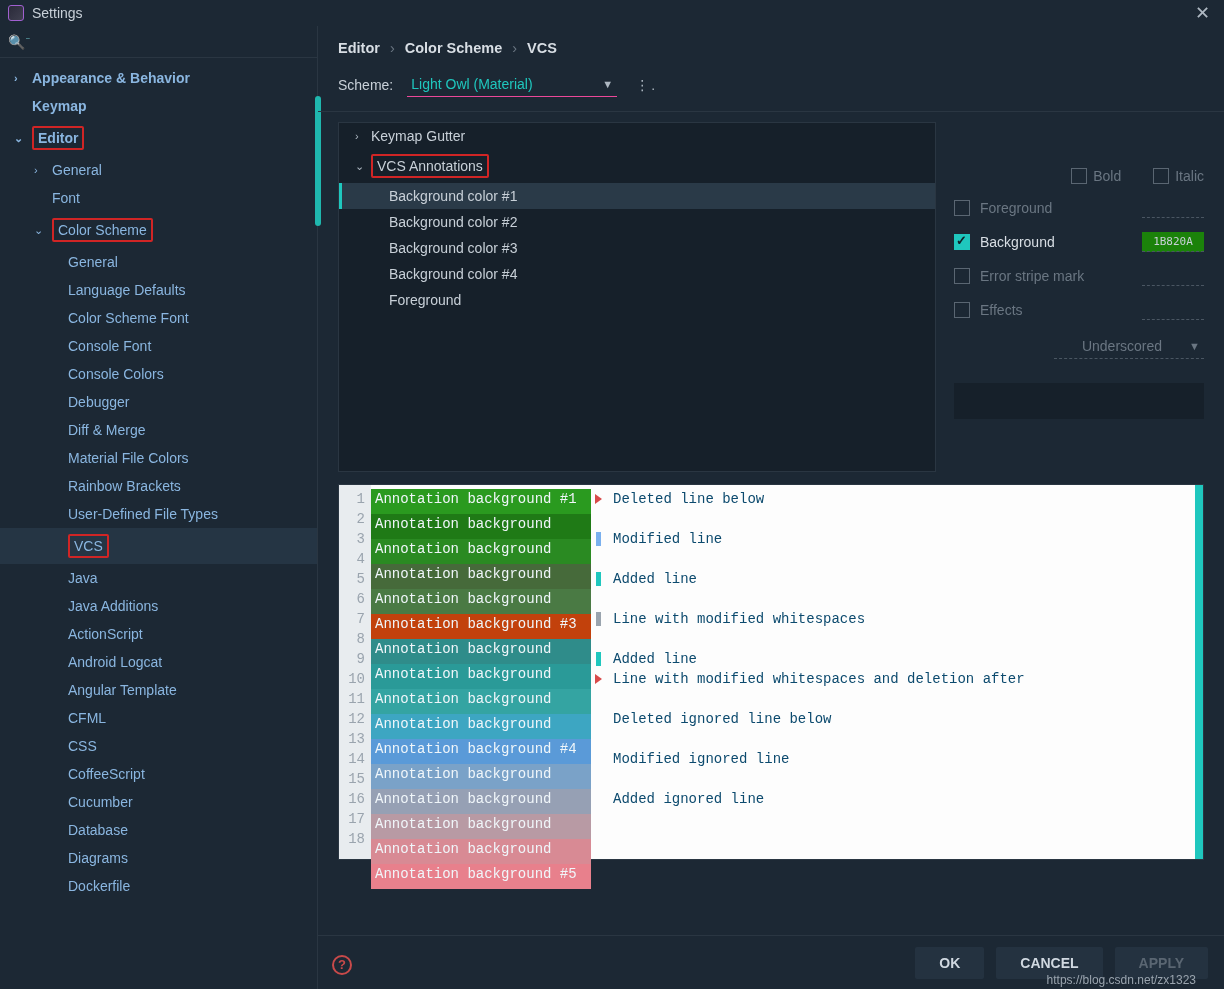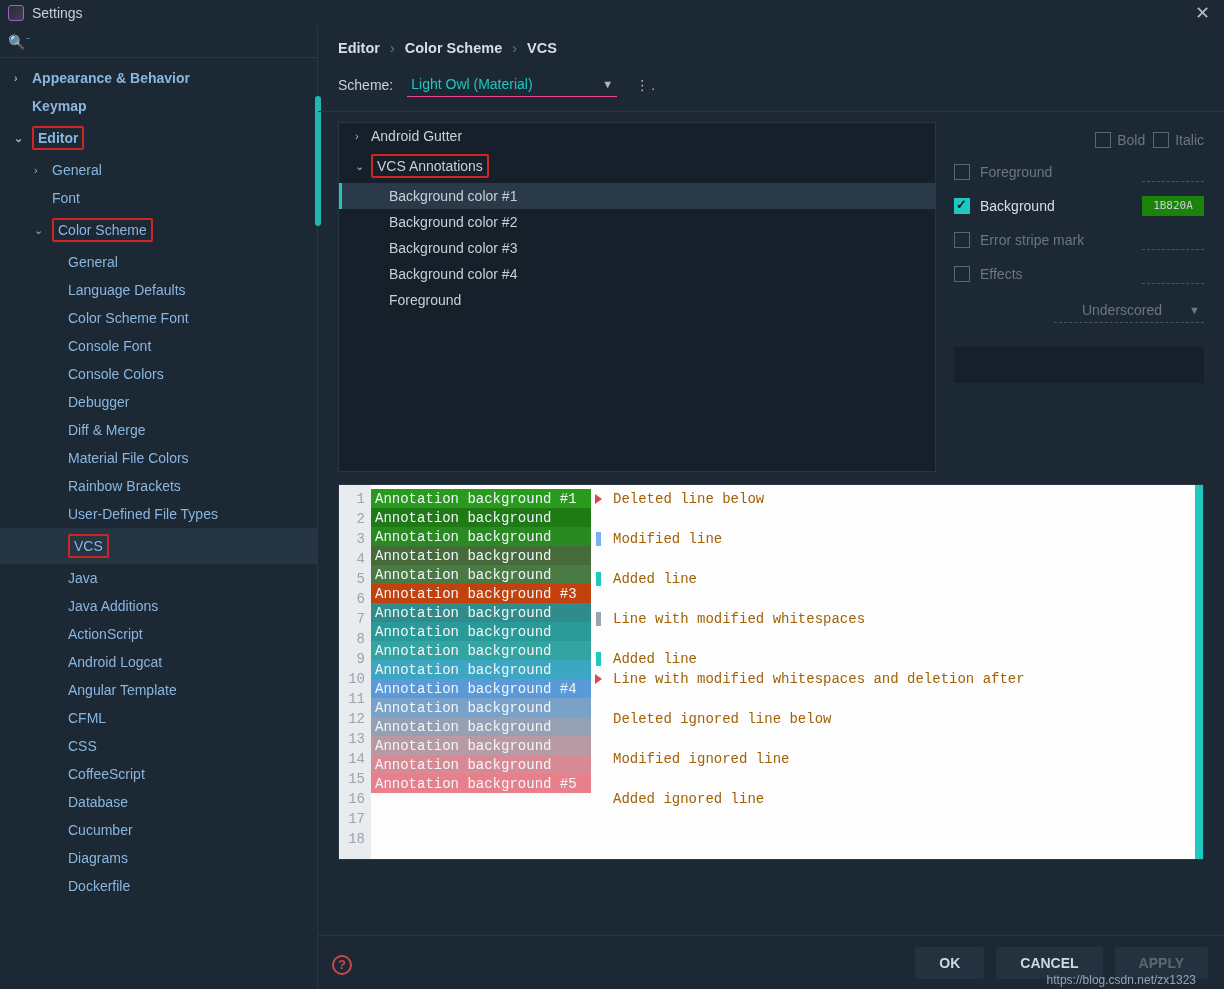--- a/index.html
+++ b/index.html
@@ -136,21 +136,21 @@
   text-align:center; line-height:20px;
 }
 .swatch.green { background:#1b820a; }
 .effect-dd {
   border-bottom:1px dashed #4a5662;
   color:#6a7682; padding:4px 20px 4px 6px;
   text-align:center; position:relative;
   margin-left:auto; width:150px;
 }
 .effect-dd .dd-caret { position:absolute; right:4px; top:6px; font-size:11px;}
-.small-chk-row { display:flex; gap:8px; justify-content:flex-end;}
+.small-chk-row { display:flex; gap:32px; justify-content:flex-end;margin-top:36px;}
 .small-chk { display:flex; align-items:center; gap:6px; color:#6a7682;}
 .prop-box { background:#16202a; height:36px; margin-top:10px; }
 .preview {
   margin: 12px 20px 0 20px;
   background:#fdfdfd;
   color:#455060;
   font-family: "Consolas","Courier New",monospace;
   font-size:14px;
   display:flex;
   height: 376px;
@@ -163,30 +163,30 @@
   text-align:right;
   padding: 4px 6px 4px 4px;
   width:32px;
   line-height:20px;
 }
 .ann-col {
   width: 220px;
   line-height:20px;
   padding-top:4px;
 }
-.ann-line { height:19px; color:#f0f6fa; padding-left:4px; white-space:pre; }
+.ann-line { height:25px; color:#f0f6fa; padding-left:4px; white-space:pre; }
 .marker-col {
   width:14px; padding-top:4px; line-height:20px;
 }
 .marker { height:20px; display:flex; align-items:center; justify-content:center;}
 .tri-red { width:0;height:0;border-top:5px solid transparent;border-bottom:5px solid transparent;border-left:7px solid #d84a4a;}
 .bar-blue { width:5px; height:14px; background:#7ab0ee; }
 .bar-teal { width:5px; height:14px; background:#1fc7be; }
 .bar-gray { width:5px; height:14px; background:#9aa4ae; }
-.code-col { flex:1; line-height:20px; padding-top:4px; padding-left:8px; color:#a16207;}
+.code-col { flex:1; line-height:20px; padding-top:4px; padding-left:8px; color:#0c4a6e;}
 .code-line { height:20px; white-space:pre;}
 .preview-scroll { width:8px; background:#e0e4e8; position:relative;}
 .preview-scroll .thumb { position:absolute; right:0; top:0; width:8px; height:100%; background:#1fc7be;}
 .footer {
   position:absolute; bottom:0; left:0; right:0;
   height:54px;
   border-top:1px solid #2a3642;
   display:flex; align-items:center; justify-content:flex-end;
   padding: 0 16px; gap:12px;
   background:#1c2834;
@@ -303,24 +303,24 @@
         <div class="tree-item lvl3">
           <span>CFML</span>
         </div>
         <div class="tree-item lvl3">
           <span>CSS</span>
         </div>
         <div class="tree-item lvl3">
           <span>CoffeeScript</span>
         </div>
         <div class="tree-item lvl3">
+          <span>Cucumber</span>
+        </div>
+        <div class="tree-item lvl3">
           <span>Database</span>
-        </div>
-        <div class="tree-item lvl3">
-          <span>Cucumber</span>
         </div>
         <div class="tree-item lvl3">
           <span>Diagrams</span>
         </div>
         <div class="tree-item lvl3">
           <span>Dockerfile</span>
         </div>
       </div>
   </div>
 
@@ -339,21 +339,21 @@
         <span>Light Owl (Material)</span>
         <span class="dd-caret">▼</span>
       </span>
       <span class="gear-dots">⋮.</span>
     </div>
 
     <div class="mid-row">
       <div class="cat-tree" id="cat-tree">
           <div class="cat-item lvl1">
             <span class="cat-chev">›</span>
-            <span>Android Gutter</span>
+            <span>Keymap Gutter</span>
           </div>
           <div class="cat-item lvl1">
             <span class="cat-chev">⌄</span>
             <span class="redbox">VCS Annotations</span>
           </div>
           <div class="cat-item lvl2 selected">
             <span>Background color #1</span>
           </div>
           <div class="cat-item lvl2">
             <span>Background color #2</span>

